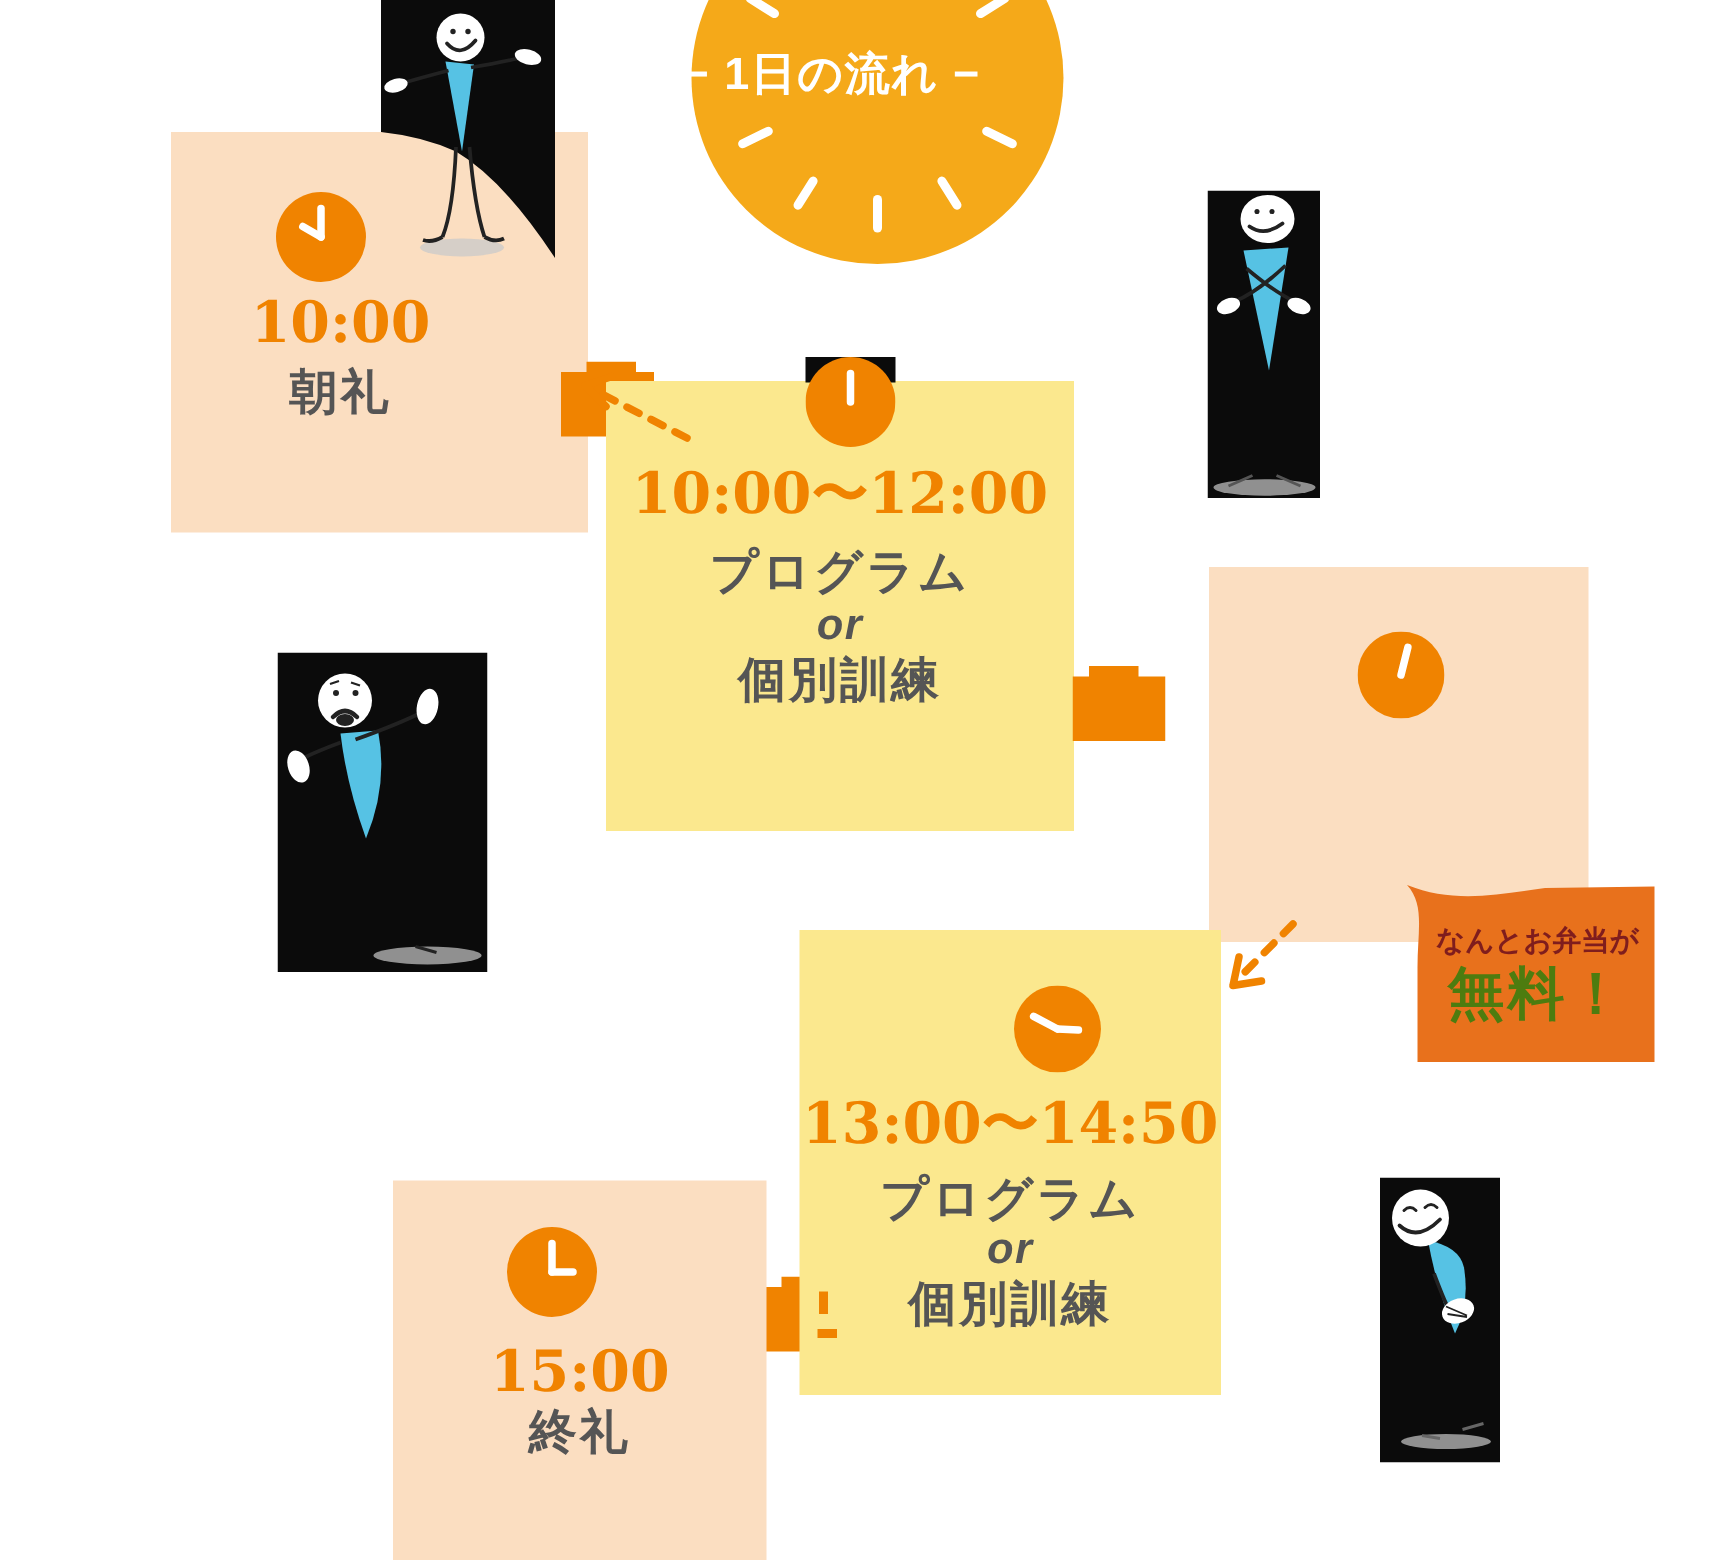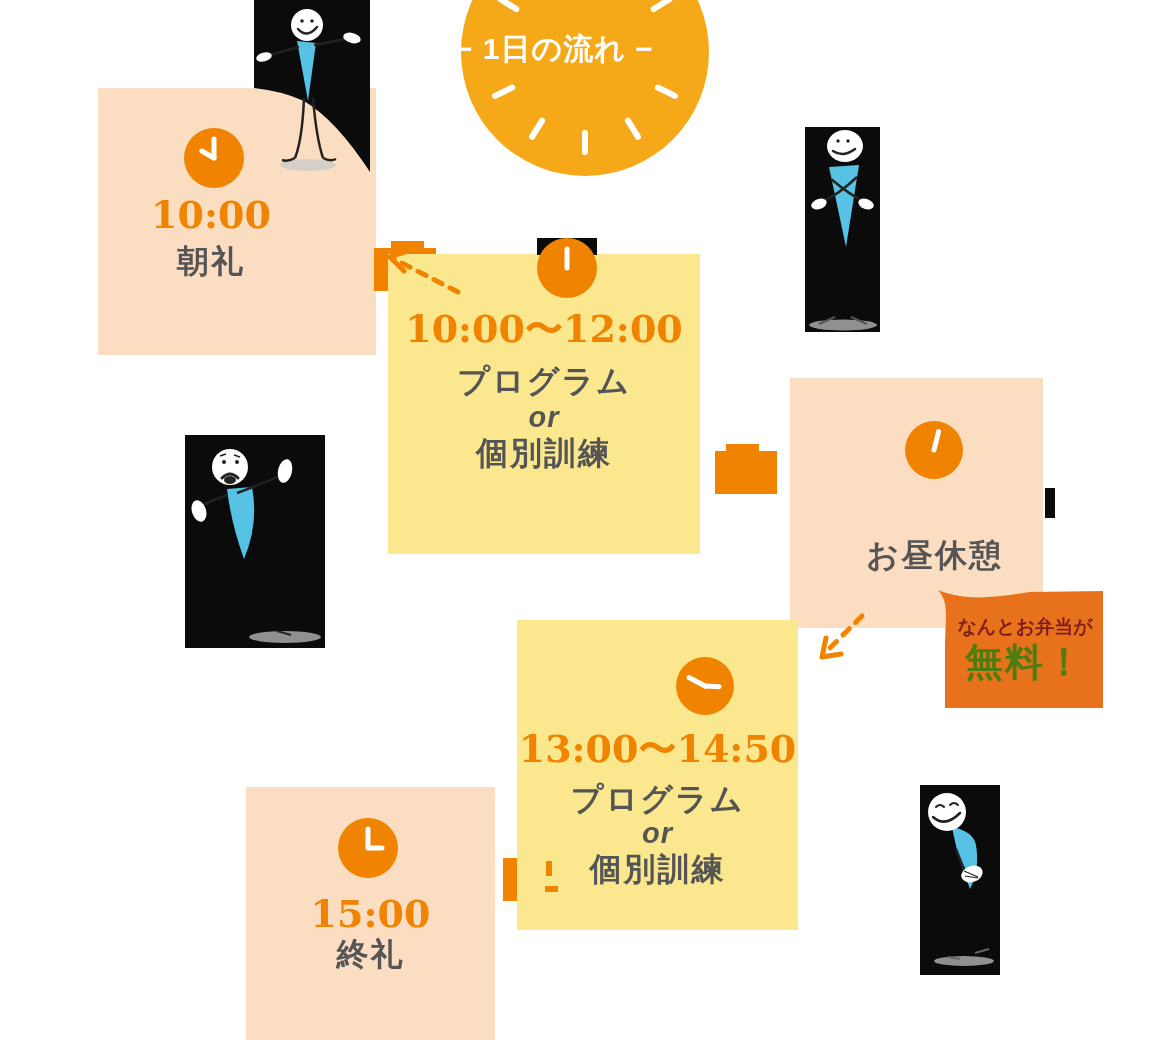--- a/index.html
+++ b/index.html
@@ -1,18 +1,18 @@
 <!DOCTYPE html>
 <html><head>
 <meta charset="utf-8">
 <style>
   html,body{margin:0;padding:0;background:#fff;}
   .canvas{position:relative;width:1152px;height:1040px;background:#fff;overflow:hidden;
           font-family:"Liberation Sans",sans-serif;}
-  .card{position:absolute;}
+  .card{position:absolute;margin-left:16px;}
   .card.peach{background:#FBDEC1;}
   .card.yellow{background:#FBE88E;}
   .time{position:absolute;left:0;right:0;text-align:center;white-space:nowrap;
         font-family:"DejaVu Serif",serif;font-weight:700;font-size:38px;color:#F08300;}
   .label{position:absolute;left:0;right:0;text-align:center;white-space:nowrap;
          font-weight:700;font-size:32px;color:#555;letter-spacing:2px;}
   .or-line{font-size:29px;letter-spacing:1px;font-style:italic;}
   .abs{position:absolute;}
   .sun-title{position:absolute;left:455px;top:29px;width:260px;text-align:left;
              font-size:30px;font-weight:700;color:#fff;letter-spacing:1px;}
@@ -122,21 +122,20 @@
   </svg>
 
   <svg class="abs" style="left:715px;top:444px;" width="62" height="51" viewBox="0 0 62 51">
     <rect x="11" y="0" width="33" height="8" fill="#F08300"></rect>
     <rect x="0" y="7" width="62" height="43" fill="#F08300"></rect>
   </svg>
 
   <div class="pin" style="left:1045px;top:488px;width:10px;height:30px;"></div>
 
   <div class="card peach" style="left:790px;top:378px;width:253px;height:250px;">
-    <div class="label" style="top:156px;transform:translateX(18px);">お昼休憩</div>
   </div>
   <svg class="abs" style="left:905px;top:421px;" width="58" height="58" viewBox="0 0 58 58">
     <circle cx="29" cy="29" r="29" fill="#F08300"></circle>
     <line x1="29" y1="29" x2="29" y2="10" stroke="#fff" stroke-width="5" stroke-linecap="round" transform="rotate(14,29,29)"></line>
   </svg>
 
   <svg class="abs" style="left:503px;top:851px;" width="62" height="51" viewBox="0 0 62 51">
     <rect x="18" y="0" width="33" height="8" fill="#F08300"></rect>
     <rect x="0" y="7" width="62" height="43" fill="#F08300"></rect>
   </svg>

